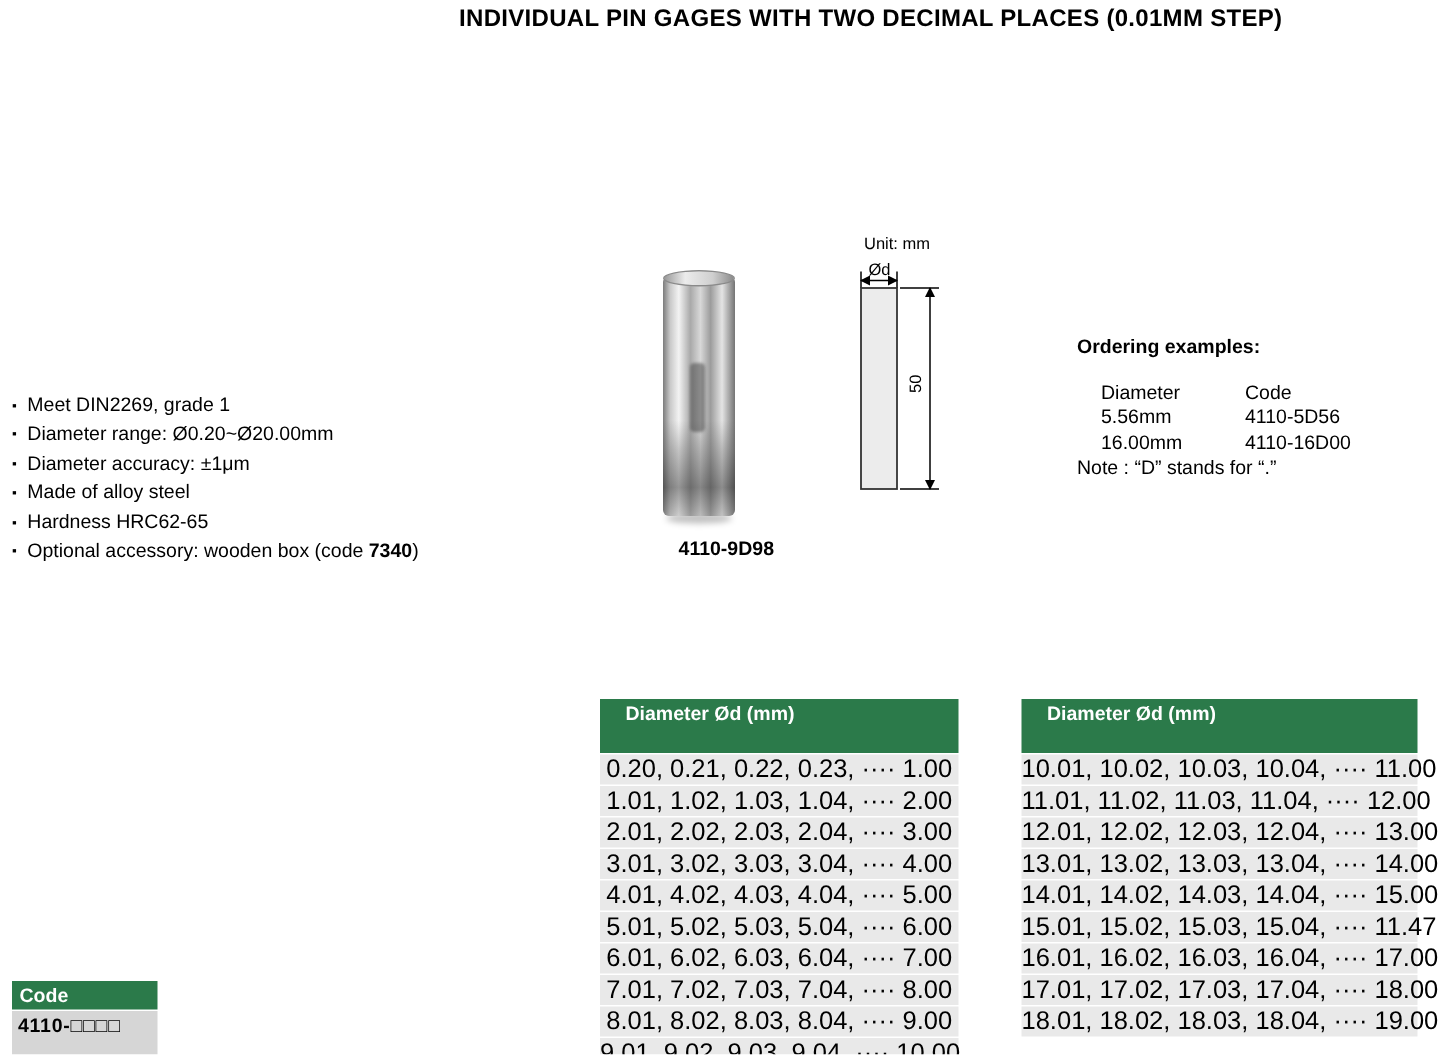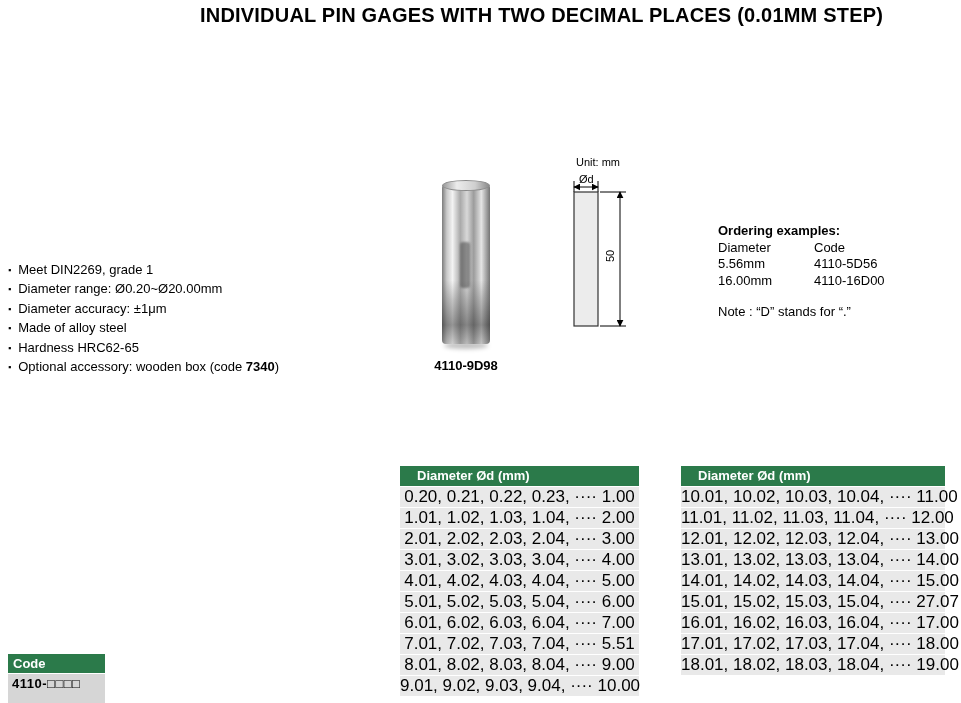--- a/index.html
+++ b/index.html
@@ -4,21 +4,21 @@
 <style>
   html,body { margin:0; padding:0; background:#ffffff; }
   .page {
     position:relative; width:961px; height:703px; background:#ffffff;
     font-family:"Liberation Sans", sans-serif; color:#000; overflow:hidden;
   }
 
   
   .title {
     position:absolute; left:200px; top:4px; width:761px;
-    text-align:left; font-weight:bold; font-size:20px; letter-spacing:0.2px;
+    text-align:center; font-weight:bold; font-size:16px; letter-spacing:0.2px;
   }
 
   
   .features { list-style:none; margin:0; padding:0; position:absolute; left:8px; top:261px; }
   .features li { display:flex; align-items:baseline; font-size:13px; line-height:17.4px; white-space:nowrap; }
   .bullet { font-size:9px; margin-right:7px; position:relative; top:-1px; }
   .feat-text b { font-weight:bold;margin-top:39px; }
 
   
   .pin { position:absolute; left:442px; top:180px; width:48px; height:166px; }
@@ -38,44 +38,44 @@
   }
   .pin-mark {
     position:absolute; left:18px; top:62px; width:10px; height:46px;
     background: rgba(45,45,45,0.45); filter: blur(1px); border-radius:3px;
   }
   .pin-shadow {
     position:absolute; left:2px; bottom:-3px; width:44px; height:7px;
     background: rgba(0,0,0,0.25); border-radius:50%; filter: blur(2px);
   }
   .pin-caption {
-    position:absolute; left:416px; top:358px; width:100px; text-align:center;
+    position:absolute; left:416px; top:358px; width:100px; text-align:right;
     font-weight:bold; font-size:13px;
   }
 
   
   .diagram { position:absolute; left:556px; top:154px; }
   .diagram text { font-family:"Liberation Sans", sans-serif; font-size:11px; fill:#000; }
   .dimline { stroke:#000; stroke-width:1; }
   .part { fill:#ececec; stroke:#333; stroke-width:1.2; }
 
   
   .ordering { position:absolute; left:718px; top:223px; width:240px; font-size:13px; line-height:16.2px; }
-  .ord-title { font-weight:bold; margin-bottom:1px; }
-  .ord-row { display:flex; }
+  .ord-title { font-weight:bold; margin-bottom:15px; }
+  .ord-row { display:flex;margin-left:16px; }
   .ord-c1 { width:96px; }
-  .ord-note { margin-top:15px; }
+  .ord-note { margin-top:1px; }
 
   
   .dtable { position:absolute; }
   .dtable-left  { left:400px; top:466px; width:239px; }
   .dtable-right { left:681px; top:466px; width:264px; }
   .dtable-header {
     background:#2b7a4a; color:#ffffff; font-weight:bold; font-size:13px;
-    height:20px; line-height:20px; padding-left:17px; box-sizing:border-box;
+    height:36px; line-height:20px; padding-left:17px; box-sizing:border-box;
   }
   .dtable-row {
     background:#e9e9e9; height:20px; line-height:20px; margin-top:1px;
     text-align:center; font-size:17px; white-space:nowrap;
   }
 
   
   .codeblock { position:absolute; left:8px; top:654px; width:97px; font-size:13px; }
   .codeblock-header {
     background:#2b7a4a; color:#ffffff; font-weight:bold;
@@ -165,33 +165,33 @@
 
   <div class="dtable dtable-left">
     <div class="dtable-header">Diameter Ød (mm)</div>
     <div class="dtable-row">0.20, 0.21, 0.22, 0.23, ···· 1.00</div>
     <div class="dtable-row">1.01, 1.02, 1.03, 1.04, ···· 2.00</div>
     <div class="dtable-row">2.01, 2.02, 2.03, 2.04, ···· 3.00</div>
     <div class="dtable-row">3.01, 3.02, 3.03, 3.04, ···· 4.00</div>
     <div class="dtable-row">4.01, 4.02, 4.03, 4.04, ···· 5.00</div>
     <div class="dtable-row">5.01, 5.02, 5.03, 5.04, ···· 6.00</div>
     <div class="dtable-row">6.01, 6.02, 6.03, 6.04, ···· 7.00</div>
-    <div class="dtable-row">7.01, 7.02, 7.03, 7.04, ···· 5.51</div>
+    <div class="dtable-row">7.01, 7.02, 7.03, 7.04, ···· 8.00</div>
     <div class="dtable-row">8.01, 8.02, 8.03, 8.04, ···· 9.00</div>
     <div class="dtable-row">9.01, 9.02, 9.03, 9.04, ···· 10.00</div>
   </div>
 
   <div class="dtable dtable-right">
     <div class="dtable-header">Diameter Ød (mm)</div>
     <div class="dtable-row">10.01, 10.02, 10.03, 10.04, ···· 11.00</div>
     <div class="dtable-row">11.01, 11.02, 11.03, 11.04, ···· 12.00</div>
     <div class="dtable-row">12.01, 12.02, 12.03, 12.04, ···· 13.00</div>
     <div class="dtable-row">13.01, 13.02, 13.03, 13.04, ···· 14.00</div>
     <div class="dtable-row">14.01, 14.02, 14.03, 14.04, ···· 15.00</div>
-    <div class="dtable-row">15.01, 15.02, 15.03, 15.04, ···· 27.07</div>
+    <div class="dtable-row">15.01, 15.02, 15.03, 15.04, ···· 11.47</div>
     <div class="dtable-row">16.01, 16.02, 16.03, 16.04, ···· 17.00</div>
     <div class="dtable-row">17.01, 17.02, 17.03, 17.04, ···· 18.00</div>
     <div class="dtable-row">18.01, 18.02, 18.03, 18.04, ···· 19.00</div>
   </div>
 
   <div class="codeblock">
     <div class="codeblock-header">Code</div>
     <div class="codeblock-value">4110-□□□□</div>
   </div>
 

